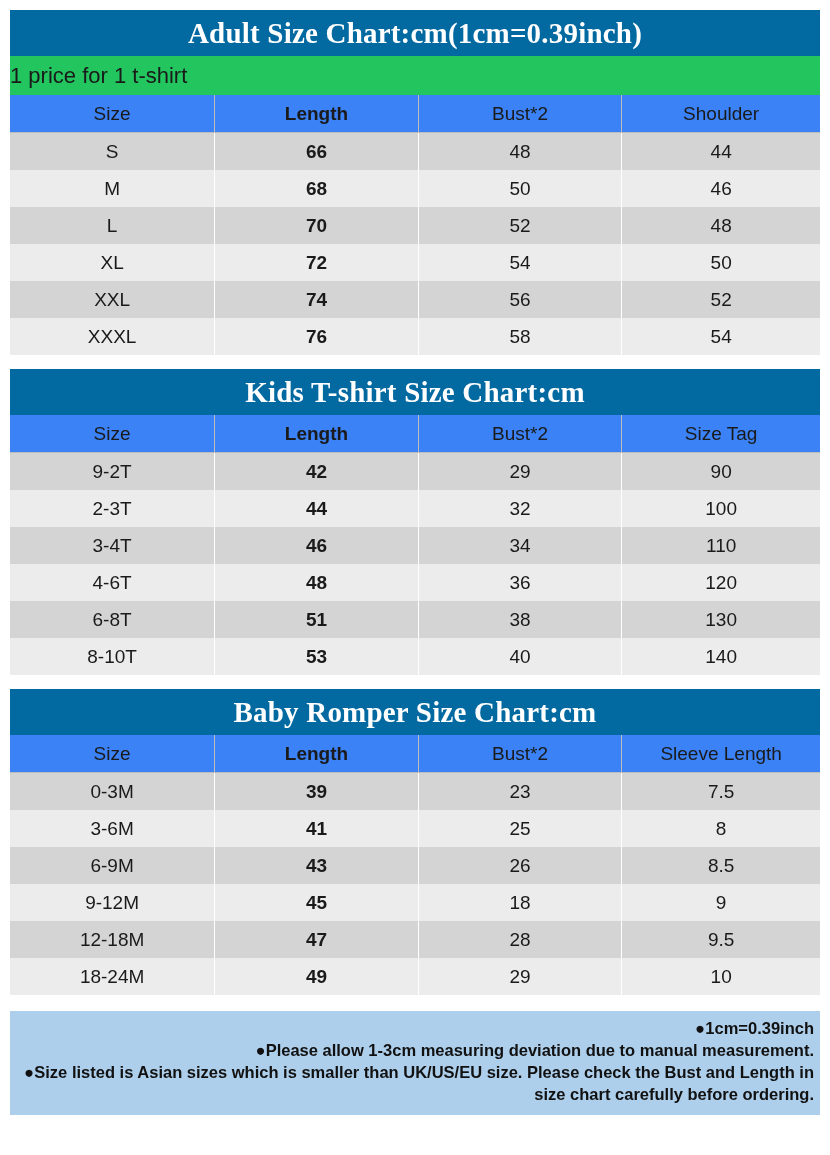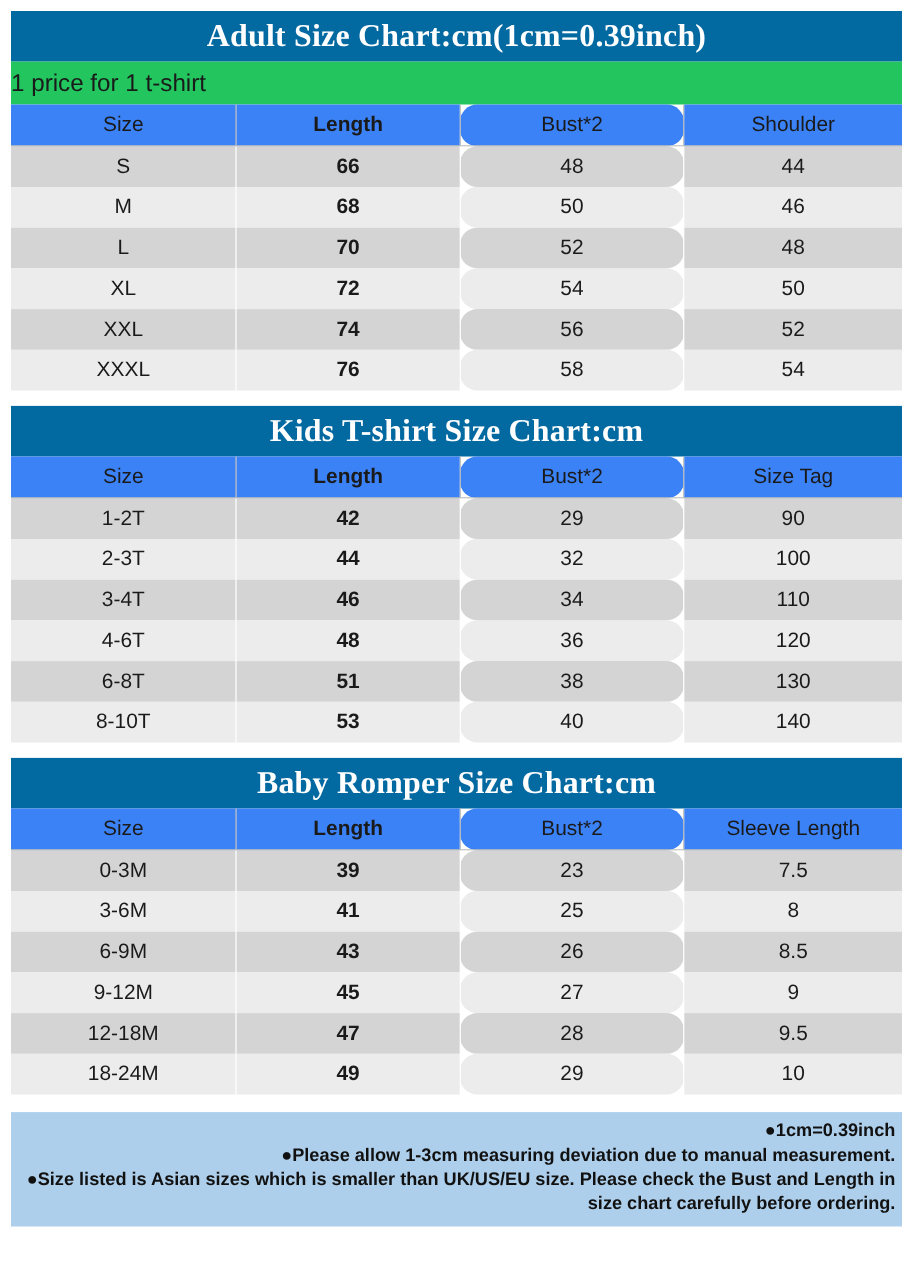--- a/index.html
+++ b/index.html
@@ -69,21 +69,21 @@
     border-right: none;
   }
   tr.row-even td {
     background: #d4d4d4;
   }
   tr.row-odd td {
     background: #ececec;
   }
   .col-0 { width: 25.3%; }
   .col-1 { width: 25.1%; font-weight: bold; }
-  .col-2 { width: 25.1%; border-radius: 16px; }
+  .col-2 { width: 25.1%; }
   .col-3 { width: 24.5%; }
 
   .notes {
     width: 810px;
     background: #aecfeb;
     padding: 6px 4px 10px 4px;
     box-sizing: border-box;
     text-align: right;
   }
   .notes p {
@@ -155,21 +155,21 @@
     <div class="chart-title">Kids T-shirt Size Chart:cm</div>
     <table class="size-table">
       <tbody>
           <tr class="header-row">
             <td class="col-0">Size</td>
             <td class="col-1">Length</td>
             <td class="col-2">Bust*2</td>
             <td class="col-3">Size Tag</td>
           </tr>
           <tr class="row-even">
-            <td class="col-0">1-2T</td>
+            <td class="col-0">9-2T</td>
             <td class="col-1">42</td>
             <td class="col-2">29</td>
             <td class="col-3">90</td>
           </tr>
           <tr class="row-odd">
             <td class="col-0">2-3T</td>
             <td class="col-1">44</td>
             <td class="col-2">32</td>
             <td class="col-3">100</td>
           </tr>
@@ -225,21 +225,21 @@
           </tr>
           <tr class="row-even">
             <td class="col-0">6-9M</td>
             <td class="col-1">43</td>
             <td class="col-2">26</td>
             <td class="col-3">8.5</td>
           </tr>
           <tr class="row-odd">
             <td class="col-0">9-12M</td>
             <td class="col-1">45</td>
-            <td class="col-2">27</td>
+            <td class="col-2">18</td>
             <td class="col-3">9</td>
           </tr>
           <tr class="row-even">
             <td class="col-0">12-18M</td>
             <td class="col-1">47</td>
             <td class="col-2">28</td>
             <td class="col-3">9.5</td>
           </tr>
           <tr class="row-odd">
             <td class="col-0">18-24M</td>

